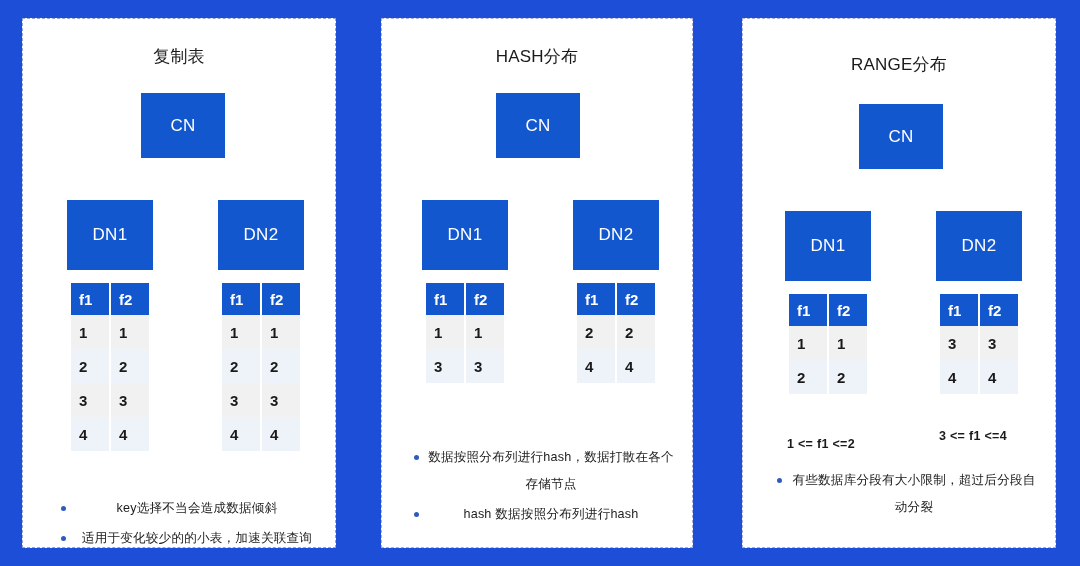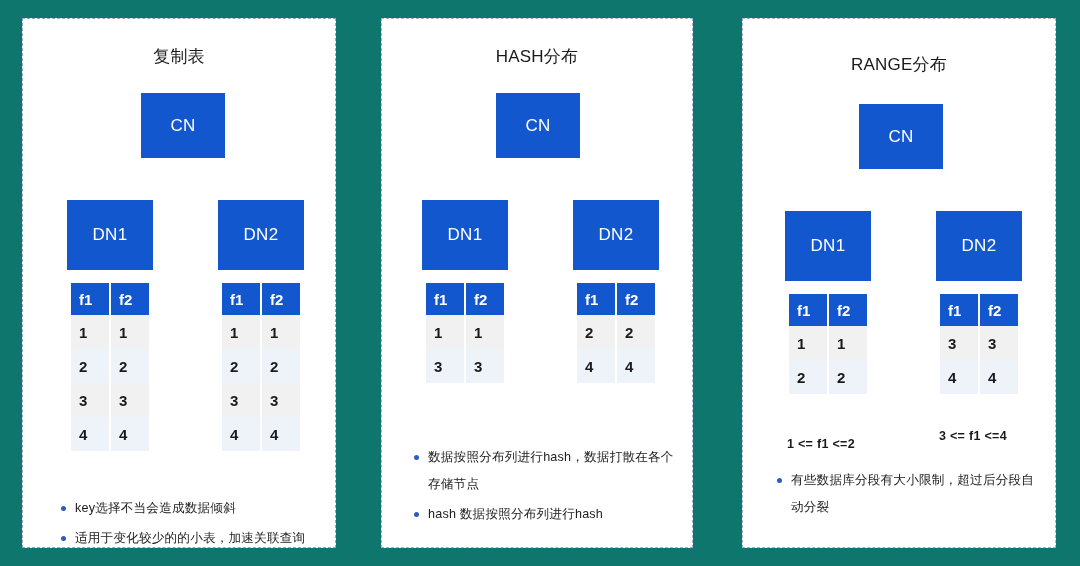--- a/index.html
+++ b/index.html
@@ -11,21 +11,21 @@
     width: 1080px;
     height: 566px;
     font-family: "Liberation Sans", "DejaVu Sans", sans-serif;
     overflow: hidden;
     position: relative;
   }
   #stage {
     position: relative;
     width: 1080px;
     height: 566px;
-    background: #0f766e;
+    background: #1d4ed8;
   }
 
   
   .panel {
     position: absolute;
     top: 18px;
     height: 530px;
     background: #ffffff;
     box-sizing: border-box;
   }
@@ -147,20 +147,21 @@
   }
   .p3 .range-cap.r1 { left: 44px;  top: 398px; }
   .p3 .range-cap.r2 { left: 196px; top: 390px; }
 
   
   .bullets {
     position: absolute;
     left: 0;
     width: 100%;
     box-sizing: border-box;
+    text-align: center;
   }
   .p1 .bullets { top: 476px; padding-left: 38px; padding-right: 16px; }
   .p2 .bullets { top: 425px; padding-left: 32px; padding-right: 18px; }
   .p3 .bullets { top: 448px; padding-left: 34px; padding-right: 18px; }
 
   .bullet {
     position: relative;
     font-size: 12.6px;
     line-height: 27px;
     color: #1c1c1c;

